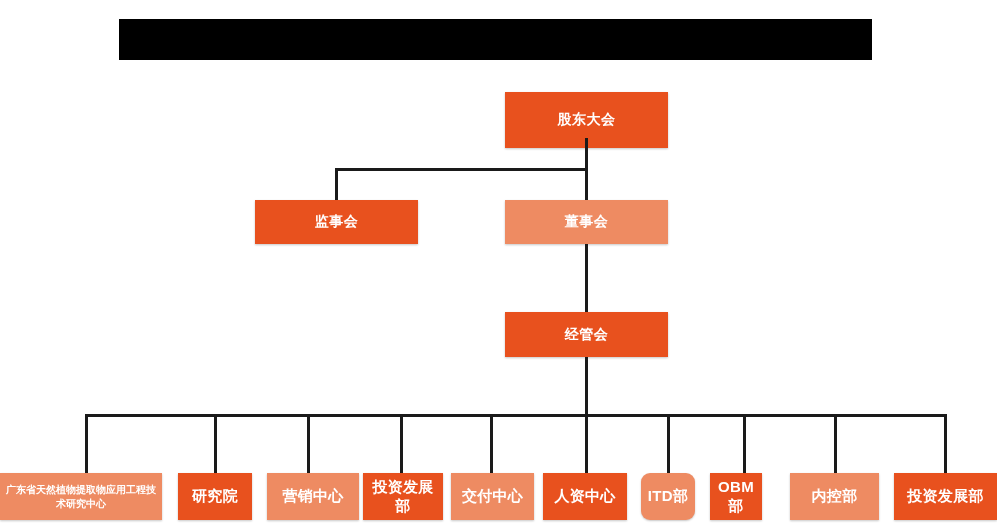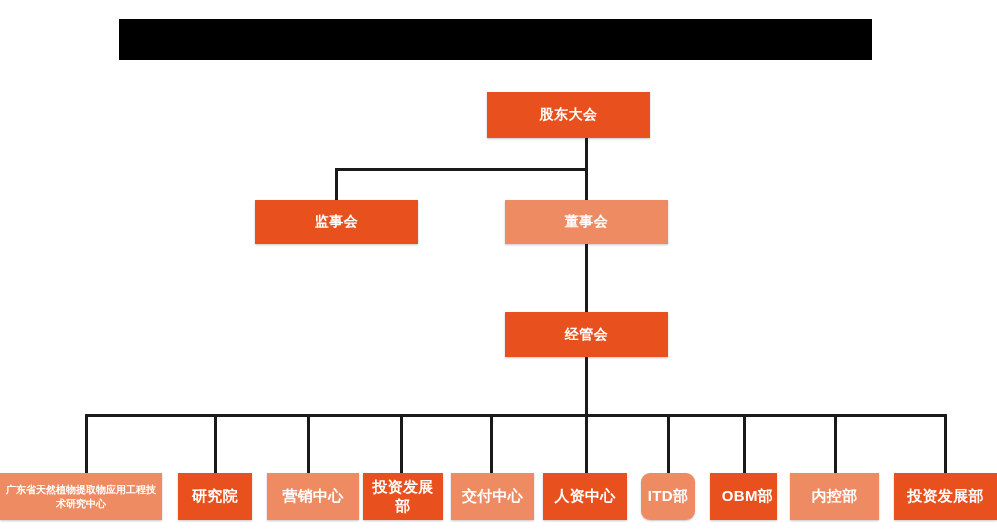--- a/index.html
+++ b/index.html
@@ -63,21 +63,21 @@
   .line.v { width: 3px; }
   .line.h { height: 3px; }
 </style>
 </head>
 <body>
 
 <div id="org-canvas">
 
   <div class="title-banner"></div>
 
-  <div class="node dark" style="left:487px; top:92px; width:163px; height:46px;">
+  <div class="node dark" style="left:505px; top:92px; width:163px; height:56px;">
     <span>股东大会</span>
   </div>
 
   <div class="line v" style="left:585px; top:138px; height:32px;"></div>
   <div class="line h" style="left:335px; top:168px; width:252px;"></div>
   <div class="line v" style="left:335px; top:168px; height:33px;"></div>
   <div class="line v" style="left:585px; top:168px; height:33px;"></div>
 
   <div class="node dark" style="left:255px; top:200px; width:163px; height:44px;">
     <span>监事会</span>
@@ -128,21 +128,21 @@
   </div>
 
   <div class="node dark small" style="left:543px; top:473px; width:84px; height:47px;text-align:center;">
     <span>人资中心</span>
   </div>
 
   <div class="node light small" style="left:641px; top:473px; width:54px; height:47px;border-radius:9px;">
     <span>ITD部</span>
   </div>
 
-  <div class="node dark small" style="left:710px; top:473px; width:67px; height:47px;justify-content:flex-end;">
+  <div class="node dark small" style="left:710px; top:473px; width:52px; height:47px;justify-content:flex-end;">
     <span>OBM部</span>
   </div>
 
   <div class="node light small" style="left:790px; top:473px; width:89px; height:47px;">
     <span>内控部</span>
   </div>
 
   <div class="node dark small" style="left:894px; top:473px; width:103px; height:47px;">
     <span>投资发展部</span>
   </div>

